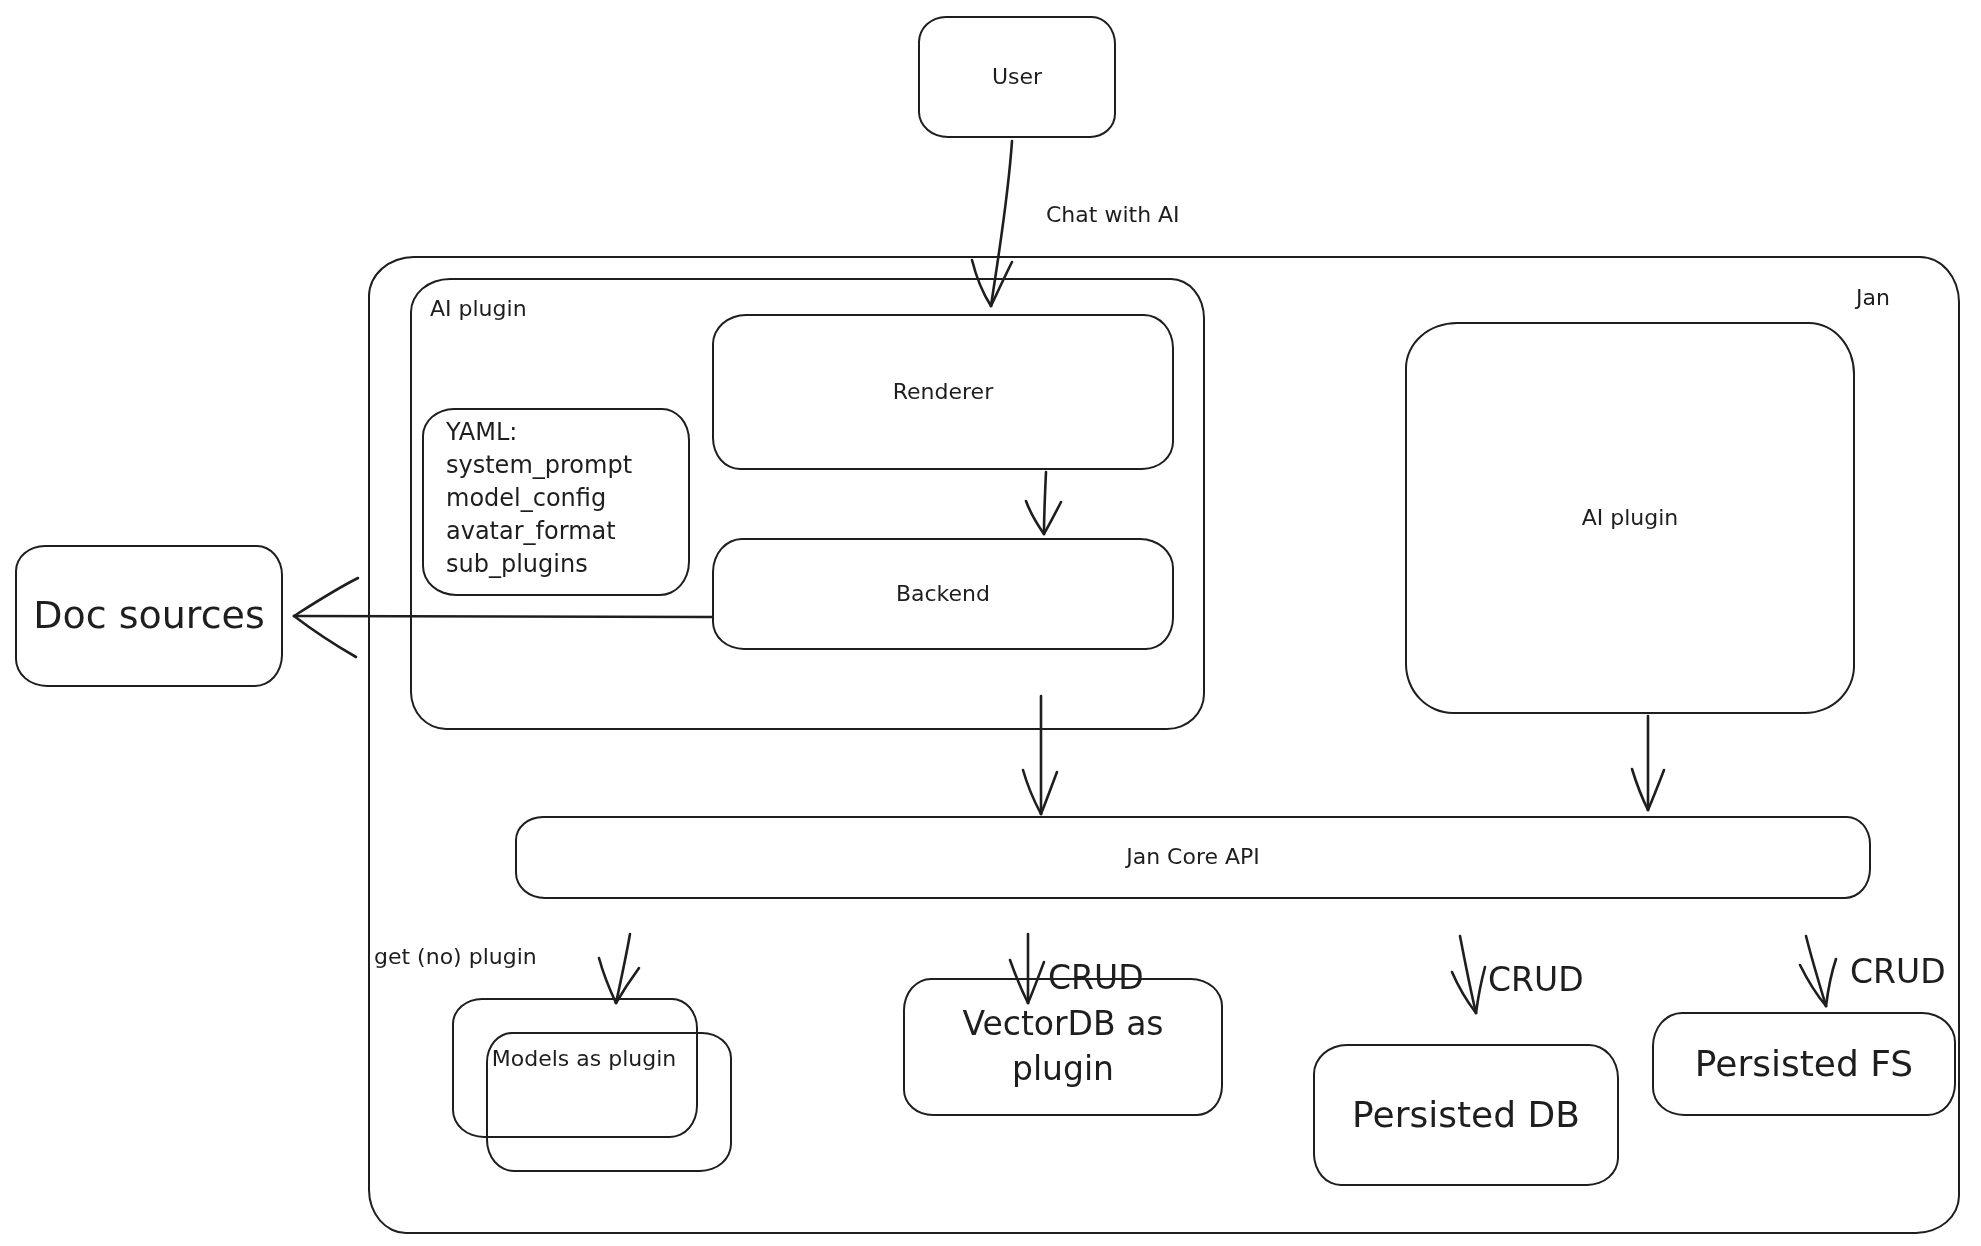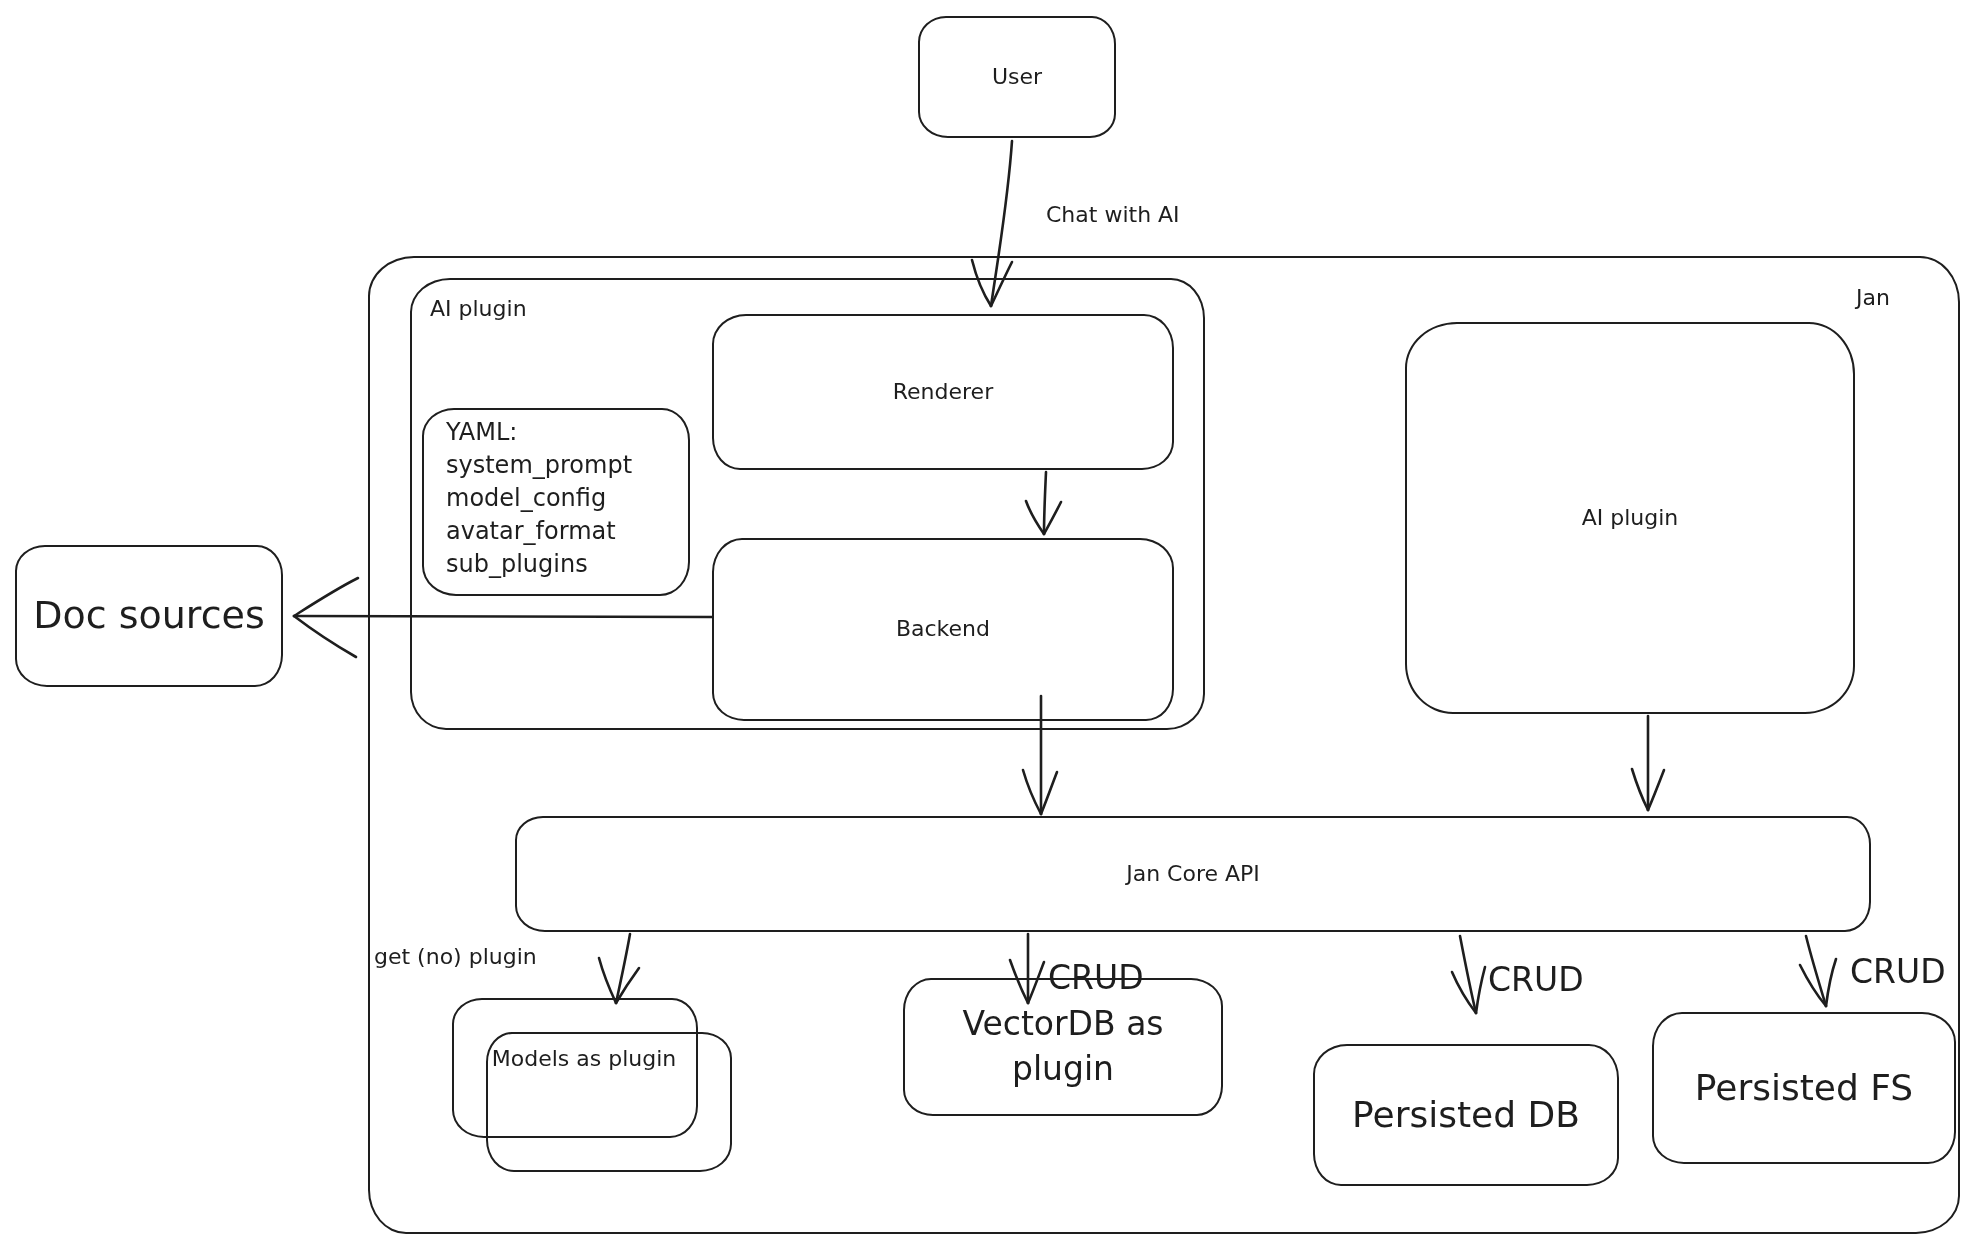--- a/index.html
+++ b/index.html
@@ -49,56 +49,56 @@
   <div class="lbl" style="left:430px;top:296px;">AI plugin</div>
 
   <div class="box center-lbl" style="left:918px;top:16px;width:198px;height:122px;border-radius:28px 24px 26px 30px / 26px 28px 24px 26px;">
     <span class="lbl" style="position:static;">User</span>
   </div>
 
   <div class="box center-lbl" style="left:712px;top:314px;width:462px;height:156px;border-radius:34px 30px 32px 28px / 30px 34px 28px 32px;">
     <span class="lbl" style="position:static;">Renderer</span>
   </div>
 
-  <div class="box center-lbl" style="left:712px;top:538px;width:462px;height:183px;border-radius:30px 34px 28px 32px / 34px 30px 32px 28px;">
+  <div class="box center-lbl" style="left:712px;top:538px;width:462px;height:112px;border-radius:30px 34px 28px 32px / 34px 30px 32px 28px;">
     <span class="lbl" style="position:static;">Backend</span>
   </div>
 
   <div class="box" style="left:422px;top:408px;width:268px;height:188px;border-radius:32px 28px 30px 34px / 28px 32px 34px 30px;"></div>
   <div class="yaml-text" style="left:446px;top:416px;">YAML:</div>
   <div class="yaml-text" style="left:446px;top:449px;">system_prompt</div>
   <div class="yaml-text" style="left:446px;top:482px;">model_config</div>
   <div class="yaml-text" style="left:446px;top:515px;">avatar_format</div>
   <div class="yaml-text" style="left:446px;top:548px;">sub_plugins</div>
 
   <div class="box center-lbl" style="left:1405px;top:322px;width:450px;height:392px;border-radius:52px 46px 50px 48px / 46px 52px 48px 50px;">
     <span class="lbl" style="position:static;">AI plugin</span>
   </div>
 
   <div class="box center-lbl" style="left:15px;top:545px;width:268px;height:142px;border-radius:30px 26px 28px 32px / 26px 30px 32px 28px;">
     <span class="lbl" style="position:static;font-size:38px;">Doc sources</span>
   </div>
 
-  <div class="box center-lbl" style="left:515px;top:816px;width:1356px;height:116px;border-radius:28px 24px 26px 30px / 24px 28px 30px 26px;">
+  <div class="box center-lbl" style="left:515px;top:816px;width:1356px;height:83px;border-radius:28px 24px 26px 30px / 24px 28px 30px 26px;">
     <span class="lbl" style="position:static;">Jan Core API</span>
   </div>
 
   <div class="box" style="left:452px;top:998px;width:246px;height:140px;border-radius:30px 26px 28px 32px / 26px 30px 32px 28px;"></div>
   <div class="box" style="left:486px;top:1032px;width:246px;height:140px;border-radius:26px 30px 32px 28px / 30px 26px 28px 32px;"></div>
   <div class="lbl center-lbl" style="left:468px;top:1044px;width:232px;white-space:normal;line-height:1.35;">Models as plugin</div>
 
   <div class="box center-lbl" style="left:903px;top:978px;width:320px;height:138px;border-radius:28px 32px 26px 30px / 32px 28px 30px 26px;">
     <span class="lbl center-lbl" style="position:static;white-space:normal;width:225px;line-height:1.35;font-size:33px;">VectorDB as plugin</span>
   </div>
 
   <div class="box center-lbl" style="left:1313px;top:1044px;width:306px;height:142px;border-radius:34px 30px 32px 28px / 30px 34px 28px 32px;text-align:right;">
     <span class="lbl" style="position:static;font-size:36px;">Persisted DB</span>
   </div>
 
-  <div class="box center-lbl" style="left:1652px;top:1012px;width:304px;height:152px;border-radius:30px 34px 28px 32px / 34px 30px 32px 28px;text-align:center;">
+  <div class="box center-lbl" style="left:1652px;top:1012px;width:304px;height:104px;border-radius:30px 34px 28px 32px / 34px 30px 32px 28px;text-align:center;">
     <span class="lbl" style="position:static;font-size:36px;">Persisted FS</span>
   </div>
 
   <div class="lbl" style="left:1046px;top:202px;">Chat with AI</div>
   <div class="lbl" style="left:374px;top:944px;">get (no) plugin</div>
   <div class="lbl" style="left:1048px;top:958px;font-size:33px;">CRUD</div>
   <div class="lbl" style="left:1488px;top:960px;font-size:33px;">CRUD</div>
   <div class="lbl" style="left:1850px;top:952px;font-size:33px;">CRUD</div>
 
   <svg class="arrows" width="1981" height="1246" viewBox="0 0 1981 1246">

